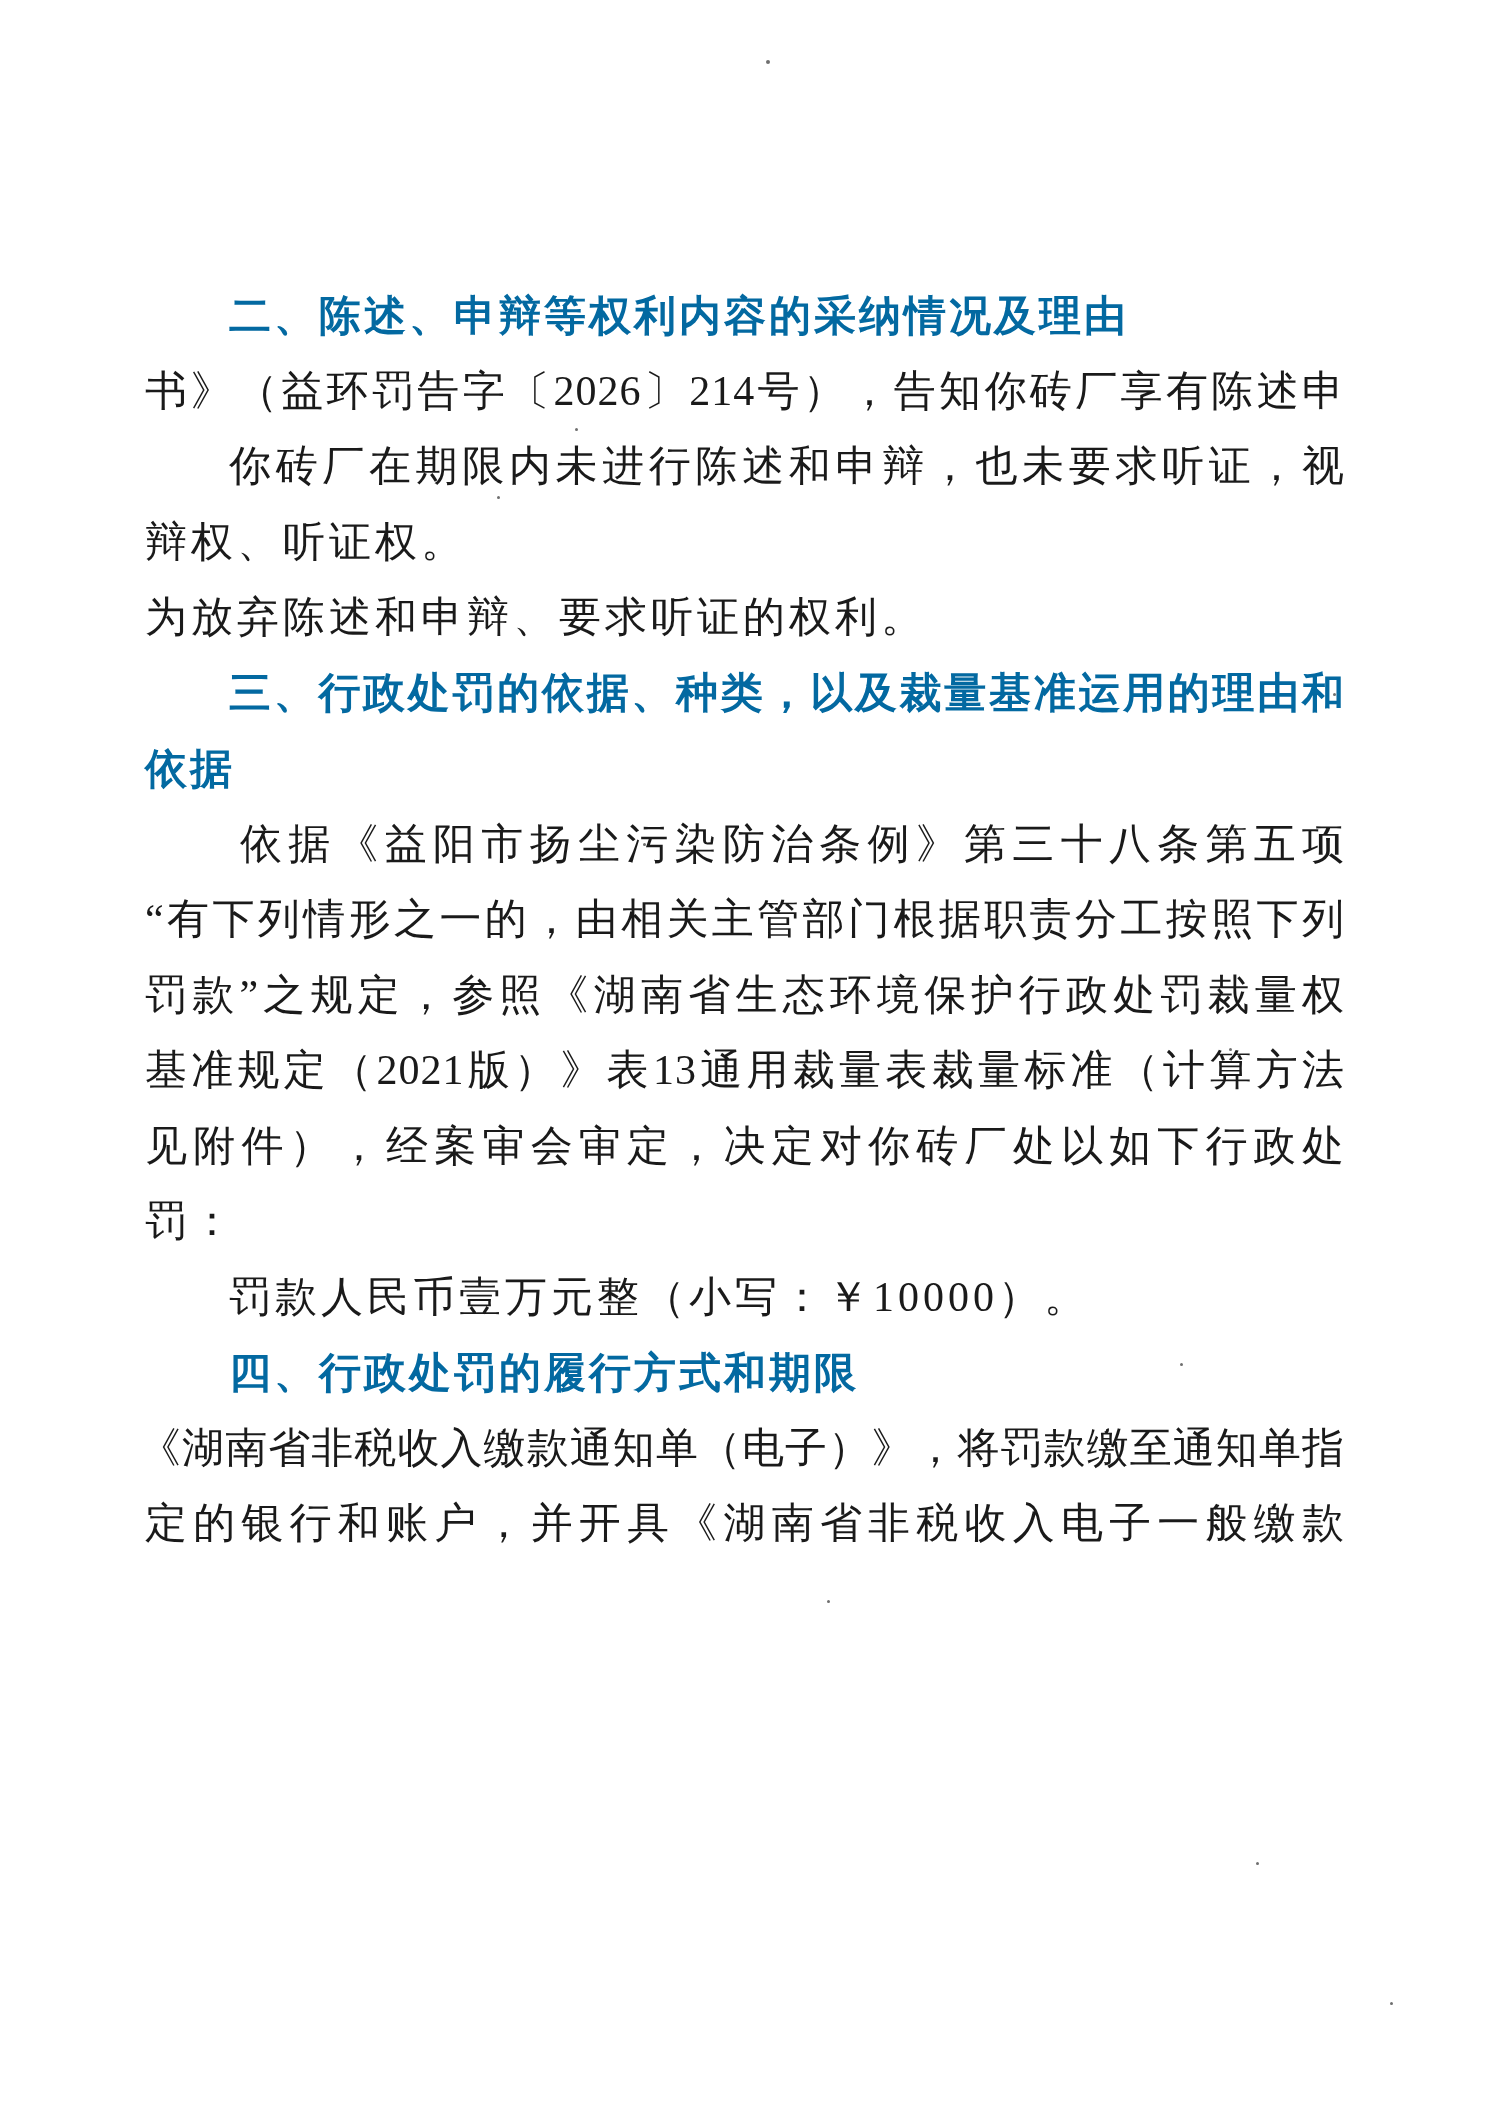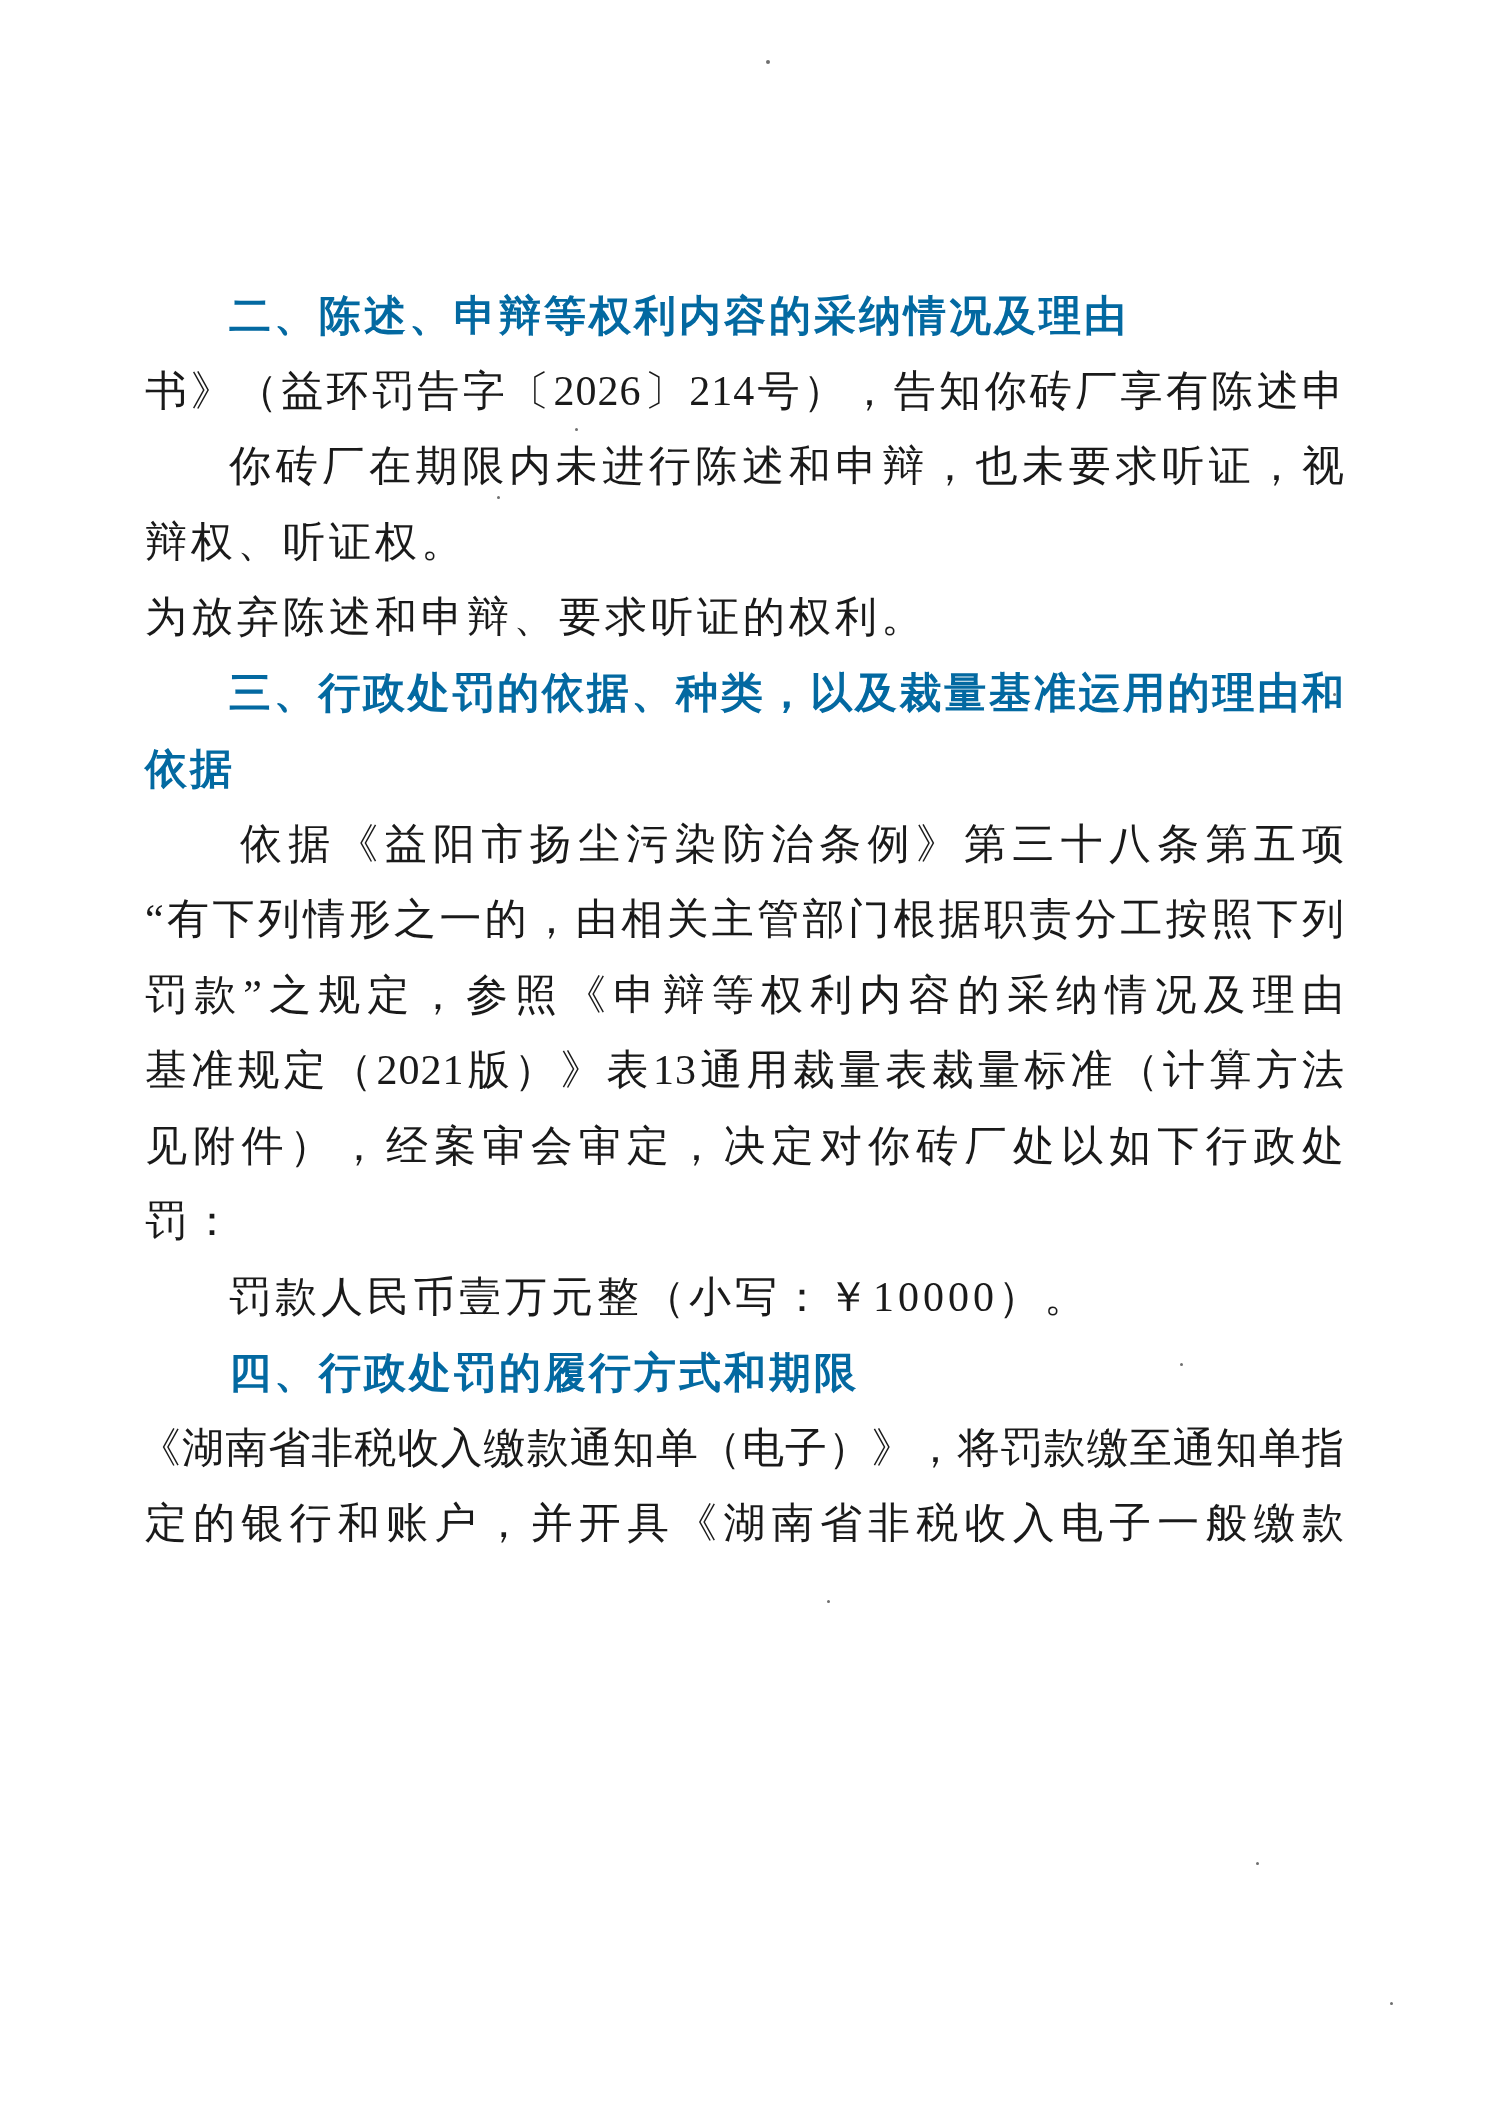--- a/index.html
+++ b/index.html
@@ -65,21 +65,21 @@
   <div class="textblock">
     <div class="line heading indent">二、陈述、申辩等权利内容的采纳情况及理由</div>
     <div class="line justify">书》（益环罚告字〔2026〕214号），告知你砖厂享有陈述申</div>
     <div class="line indent justify">你砖厂在期限内未进行陈述和申辩，也未要求听证，视</div>
     <div class="line">辩权、听证权。</div>
     <div class="line">为放弃陈述和申辩、要求听证的权利。</div>
     <div class="line heading indent justify">三、行政处罚的依据、种类，以及裁量基准运用的理由和</div>
     <div class="line heading">依据</div>
     <div class="line indent-lg justify">依据《益阳市扬尘污染防治条例》第三十八条第五项</div>
     <div class="line justify">“有下列情形之一的，由相关主管部门根据职责分工按照下列</div>
-    <div class="line justify">罚款”之规定，参照《申辩等权利内容的采纳情况及理由</div>
+    <div class="line justify">罚款”之规定，参照《湖南省生态环境保护行政处罚裁量权</div>
     <div class="line justify">基准规定（2021版）》表13通用裁量表裁量标准（计算方法</div>
     <div class="line justify">见附件），经案审会审定，决定对你砖厂处以如下行政处</div>
     <div class="line">罚：</div>
     <div class="line indent">罚款人民币壹万元整（小写：￥10000）。</div>
     <div class="line heading indent">四、行政处罚的履行方式和期限</div>
     <div class="line justify hang">《湖南省非税收入缴款通知单（电子）》，将罚款缴至通知单指</div>
     <div class="line justify">定的银行和账户，并开具《湖南省非税收入电子一般缴款</div>
   </div>
 
   <div class="speck" style="left:766px; top:60px;"></div>

